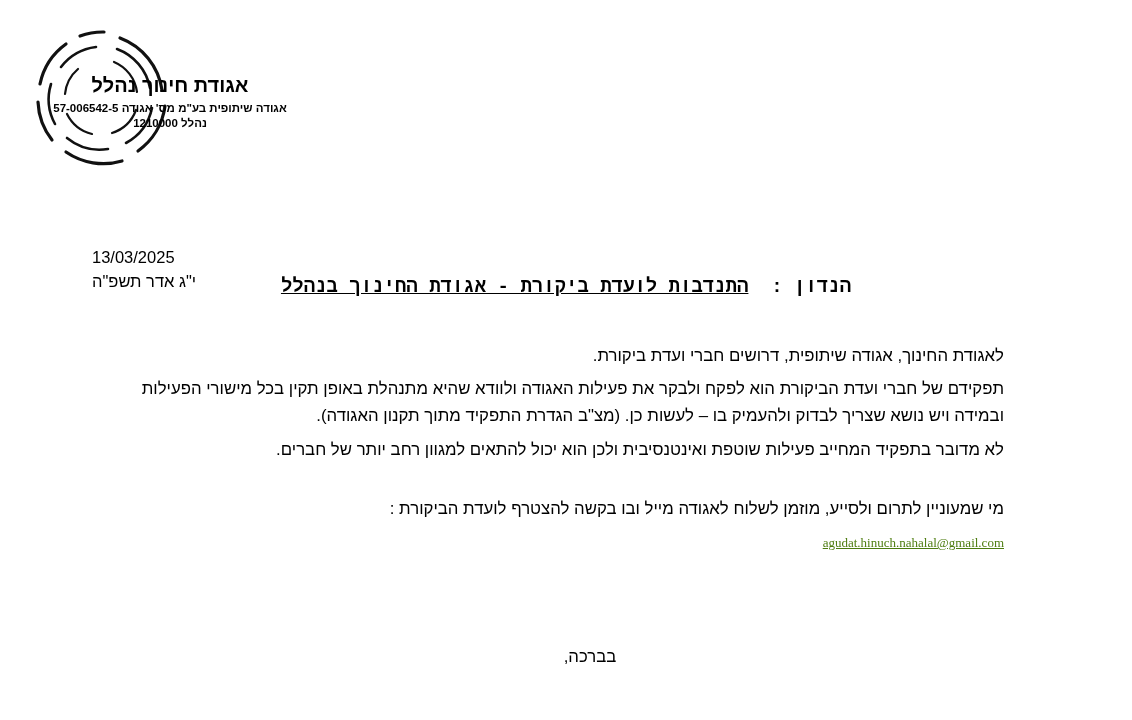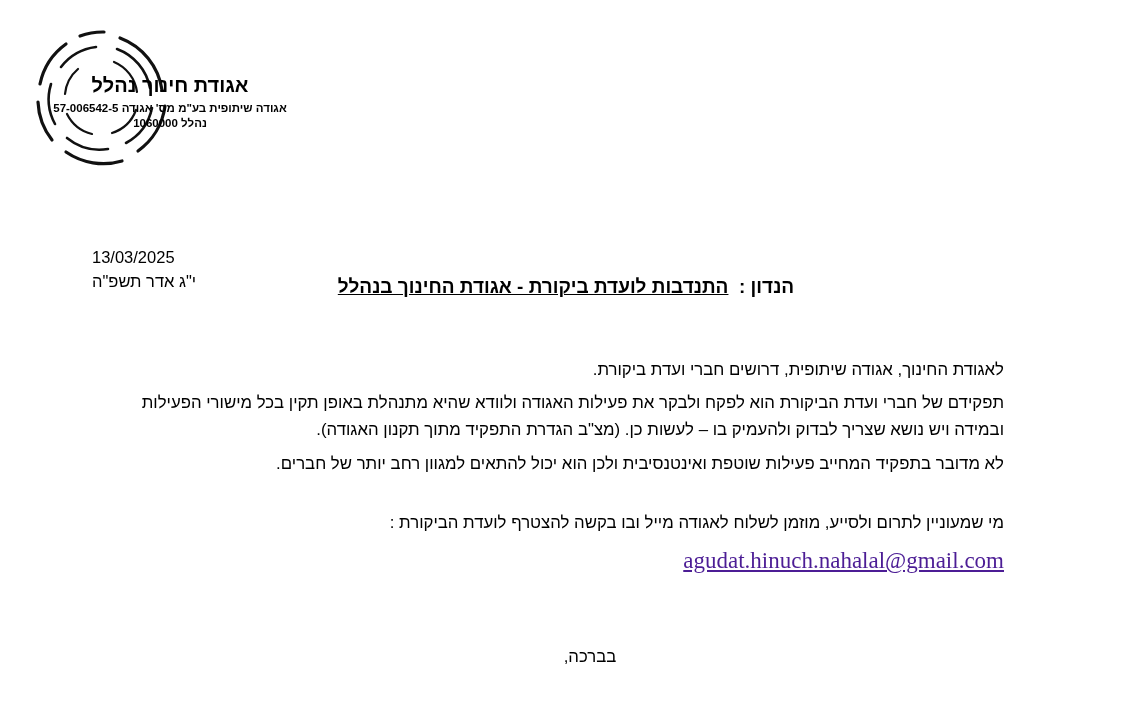--- a/index.html
+++ b/index.html
@@ -77,52 +77,52 @@
   .date-block div { white-space: nowrap; }
 
   
   .subject {
     position: absolute;
     top: 276px;
     right: 0;
     width: 1132px;
     text-align: center;
     direction: rtl;
-    font-family: Liberation Sans, sans-serif;
+    font-family: Liberation Mono, monospace;
     font-weight: bold;
     font-size: 19px;
   }
   .subject .label { text-decoration: none; }
   .subject .value { text-decoration: underline; }
 
   
   .body-block {
     position: absolute;
-    top: 356px;
+    top: 342px;
     right: 128px;
     width: 876px;
     direction: rtl;
     text-align: right;
     font-family: "Liberation Sans", sans-serif;
     font-size: 16.8px;
     line-height: 1.62;
   }
   .body-block p {
     margin: 0 0 6px 0;
   }
   .para-gap { height: 26px; }
 
   .mail-line {
     direction: rtl;
     text-align: right;
   }
   .mail-link {
     font-family: "Liberation Serif", serif;
-    font-size: 23px;
-    color: #4c1d95;
+    font-size: 13px;
+    color: #4d7c0f;
     text-decoration: underline;
     direction: ltr;
     unicode-bidi: embed;
     display: inline-block;
   }
 
   
   .signature {
     position: absolute;
     top: 644px;
@@ -157,21 +157,21 @@
 
       <path d="M92,44 A38,38 0 0,1 115,74" stroke-width="2.2"></path>
       <path d="M114,92 A38,38 0 0,1 90,115" stroke-width="2.2"></path>
       <path d="M70,116 A38,38 0 0,1 45,96" stroke-width="2.2"></path>
       <path d="M43,76 A38,38 0 0,1 56,51" stroke-width="2.2"></path>
     </g>
   </svg>
   <div class="logo-text">
     <div class="logo-title">אגודת חינוך נהלל</div>
     <div class="logo-sub1">אגודה שיתופית בע"מ  מס' אגודה 57-006542-5</div>
-    <div class="logo-sub2">נהלל 1060000</div>
+    <div class="logo-sub2">נהלל 1210000</div>
   </div>
 </div>
 
 <div class="date-block">
   <div>13/03/2025</div>
   <div>י"ג אדר תשפ"ה</div>
 </div>
 
 <div class="subject">
   <span class="label">הנדון :</span>

